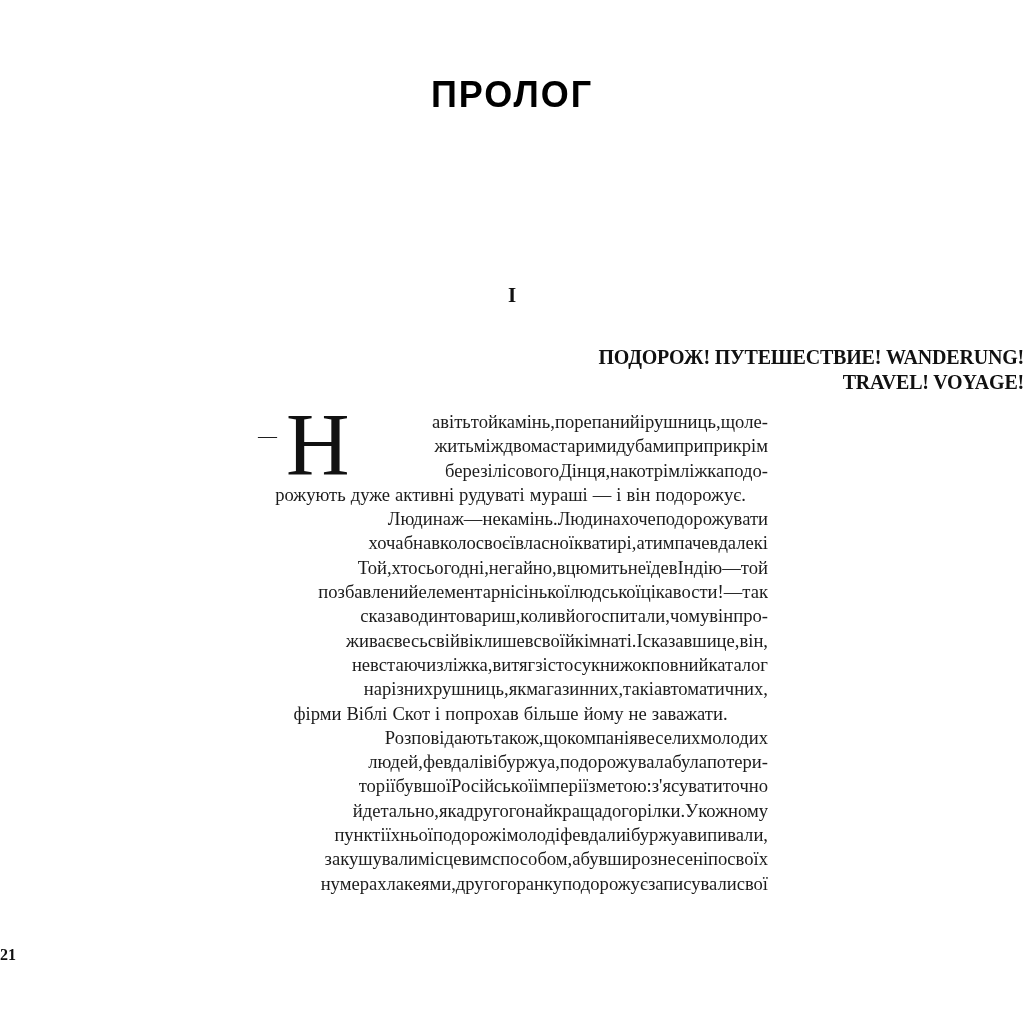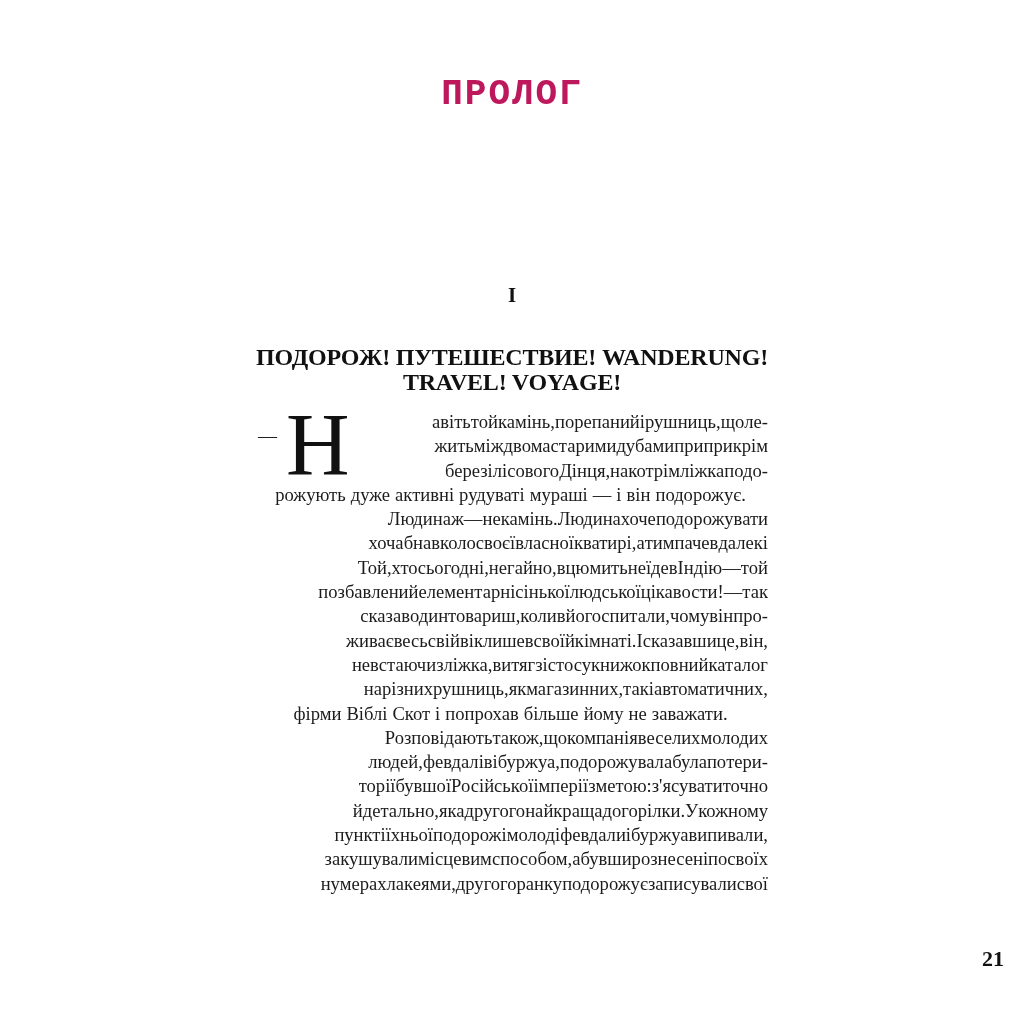--- a/index.html
+++ b/index.html
@@ -14,46 +14,46 @@
       overflow: hidden;
       font-family: "DejaVu Serif", "Liberation Serif", serif;
       color: #1a1a1a;
     }
     .page-title {
       position: absolute;
       top: 74px;
       left: 0;
       width: 1024px;
       text-align: center;
-      font-family: Liberation Mono, monospace;
+      font-family: Liberation Sans, sans-serif;
       font-weight: bold;
       font-size: 36px;
       letter-spacing: 2px;
-      color: #be185d;
+      color: #000000;
     }
     .section-number {
       position: absolute;
       top: 283px;
       left: 0;
       width: 1024px;
       text-align: center;
       font-family: "Liberation Serif", serif;
       font-weight: bold;
       font-size: 21px;
       color: #111;
     }
     .chapter-heading {
       position: absolute;
       top: 345px;
       left: 0;
       width: 1024px;
-      text-align: center;
+      text-align: right;
       font-family: "Liberation Serif", serif;
       font-weight: bold;
-      font-size: 24px;
+      font-size: 20px;
       line-height: 25px;
       color: #111;
       letter-spacing: -0.2px;
     }
     .chapter-heading div { white-space: nowrap; }
     .body-text {
       position: absolute;
       top: 410px;
       left: 258px;
       width: 510px;
@@ -88,24 +88,24 @@
       font-family: "Liberation Serif", serif;
       font-size: 88px;
       line-height: 82px;
       color: #111;
     }
     .page-number {
       position: absolute;
       top: 946px;
       left: 0;
       width: 1004px;
-      text-align: right;
+      text-align: left;
       font-family: "Liberation Serif", serif;
       font-weight: bold;
-      font-size: 22px;
+      font-size: 16px;
       color: #111;
     }
   </style>
 </head>
 <body>
 
 <div>
   <div class="page-title">ПРОЛОГ</div>
   <div class="section-number">I</div>
   <div class="chapter-heading">

